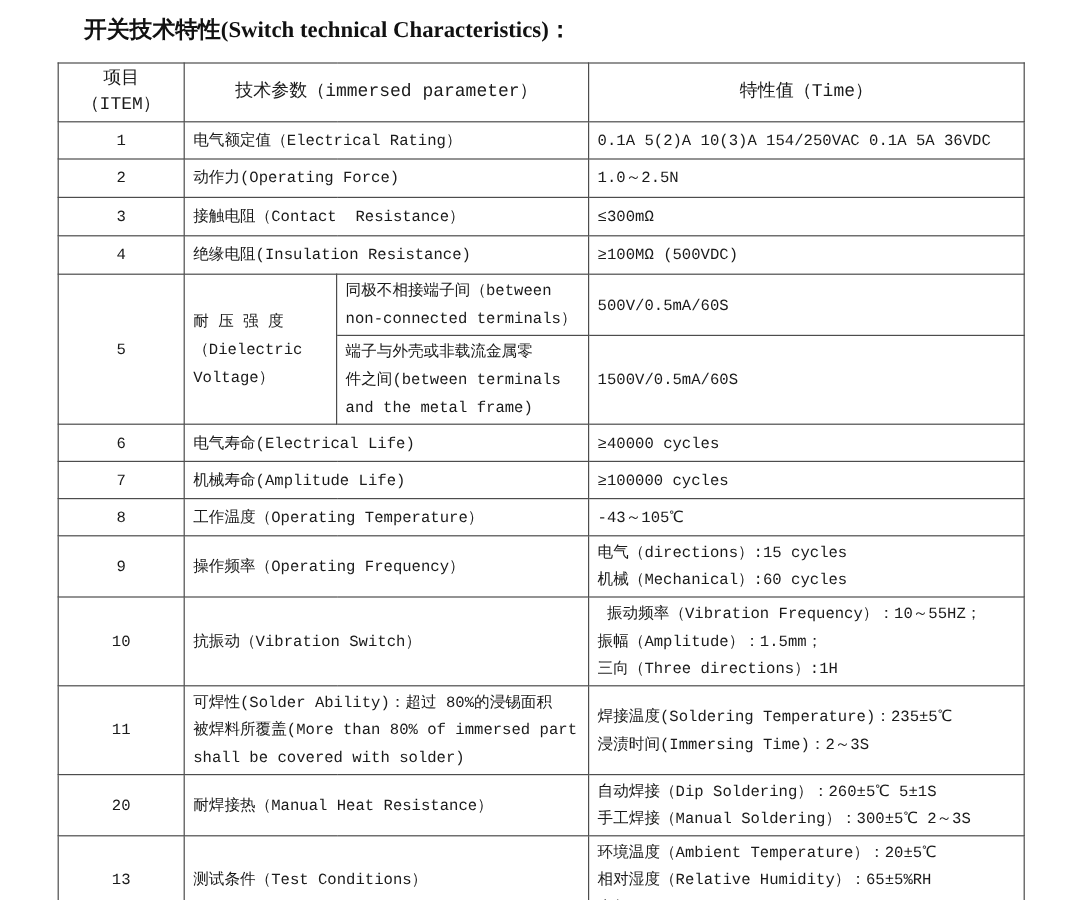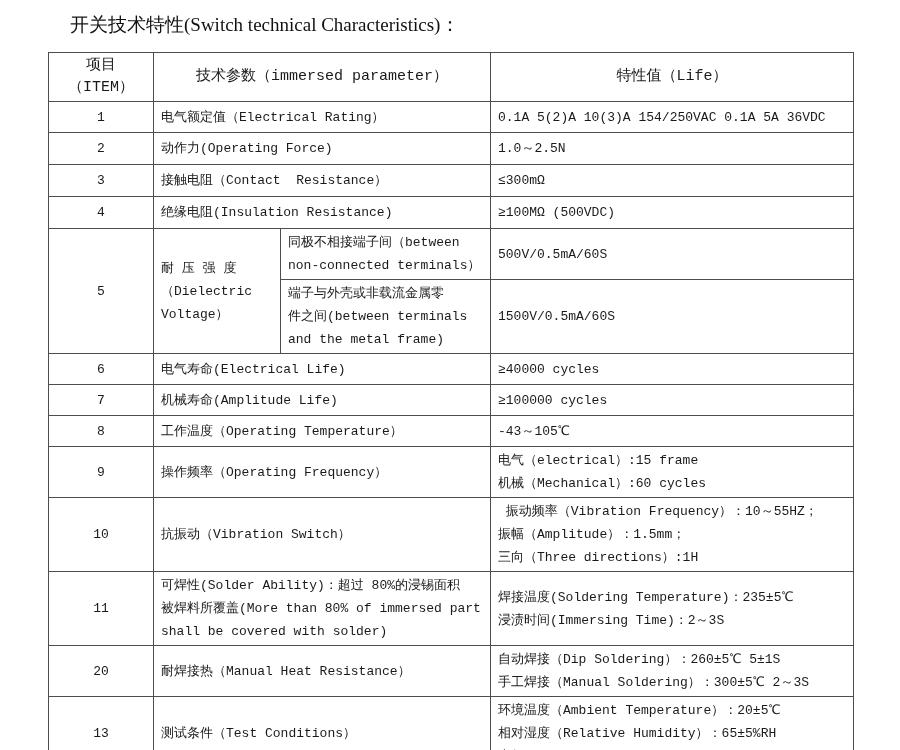--- a/index.html
+++ b/index.html
@@ -1,20 +1,20 @@
 <!DOCTYPE html>
 <html><head>
 <meta charset="utf-8">
 <style>
   html,body{margin:0;padding:0;background:#ffffff;}
   .page{position:relative;width:900px;height:750px;background:#ffffff;overflow:hidden;
         font-family:"Liberation Mono","DejaVu Sans Mono",monospace;color:#1a1a1a;}
   .doc-title{position:absolute;left:70px;top:12px;margin:0;
              font-family:"Liberation Serif","DejaVu Serif",serif;
-             font-size:19px;font-weight:normal;color:#111;white-space:pre;}
+             font-size:19px;font-weight:bold;color:#111;white-space:pre;}
   table.spec{position:absolute;left:48px;top:52px;width:805px;
              border-collapse:collapse;table-layout:fixed;}
   td.cell{border:1px solid #4d4d4d;padding:2px 7px;font-size:13px;line-height:23px;
           vertical-align:middle;white-space:pre-wrap;word-break:break-word;
           color:#1a1a1a;}
   td.center{text-align:center;padding:2px 2px;}
   td.head{font-size:15px;line-height:22px;text-align:center;}
   tr.rh48{height:48px} tr.rh31{height:31px} tr.rh32{height:32px}
   tr.rh46{height:46px} tr.rh72{height:72px} tr.rh71{height:71px}
   tr.rh69{height:69px} tr.rh47{height:47px} tr.rh68{height:68px}
@@ -32,21 +32,21 @@
         <col style="width:127px">
         <col style="width:210px">
         <col style="width:363px">
     </colgroup>
 
     <tbody>
         <tr class="rh48">
       <td class="cell head">项目
 （ITEM）</td>
       <td class="cell head" colspan="2">技术参数（immersed parameter）</td>
-      <td class="cell head">特性值（Life）</td>
+      <td class="cell head">特性值（Time）</td>
     </tr>
 
     <tr class="rh31">
       <td class="cell center">1</td>
       <td class="cell" colspan="2">电气额定值（Electrical Rating）</td>
       <td class="cell">0.1A 5(2)A 10(3)A 154/250VAC 0.1A 5A 36VDC</td>
     </tr>
 
     <tr class="rh32">
       <td class="cell center">2</td>
@@ -96,21 +96,21 @@
 
     <tr class="rh31">
       <td class="cell center">8</td>
       <td class="cell" colspan="2">工作温度（Operating Temperature）</td>
       <td class="cell">-43～105℃</td>
     </tr>
 
     <tr class="rh48">
       <td class="cell center">9</td>
       <td class="cell" colspan="2">操作频率（Operating Frequency）</td>
-      <td class="cell">电气（electrical）:15 frame
+      <td class="cell">电气（directions）:15 cycles
 机械（Mechanical）:60 cycles</td>
     </tr>
 
     <tr class="rh71">
       <td class="cell center">10</td>
       <td class="cell" colspan="2">抗振动（Vibration Switch）</td>
       <td class="cell"> 振动频率（Vibration Frequency）：10～55HZ；
 振幅（Amplitude）：1.5mm；
 三向（Three directions）:1H</td>
     </tr>

